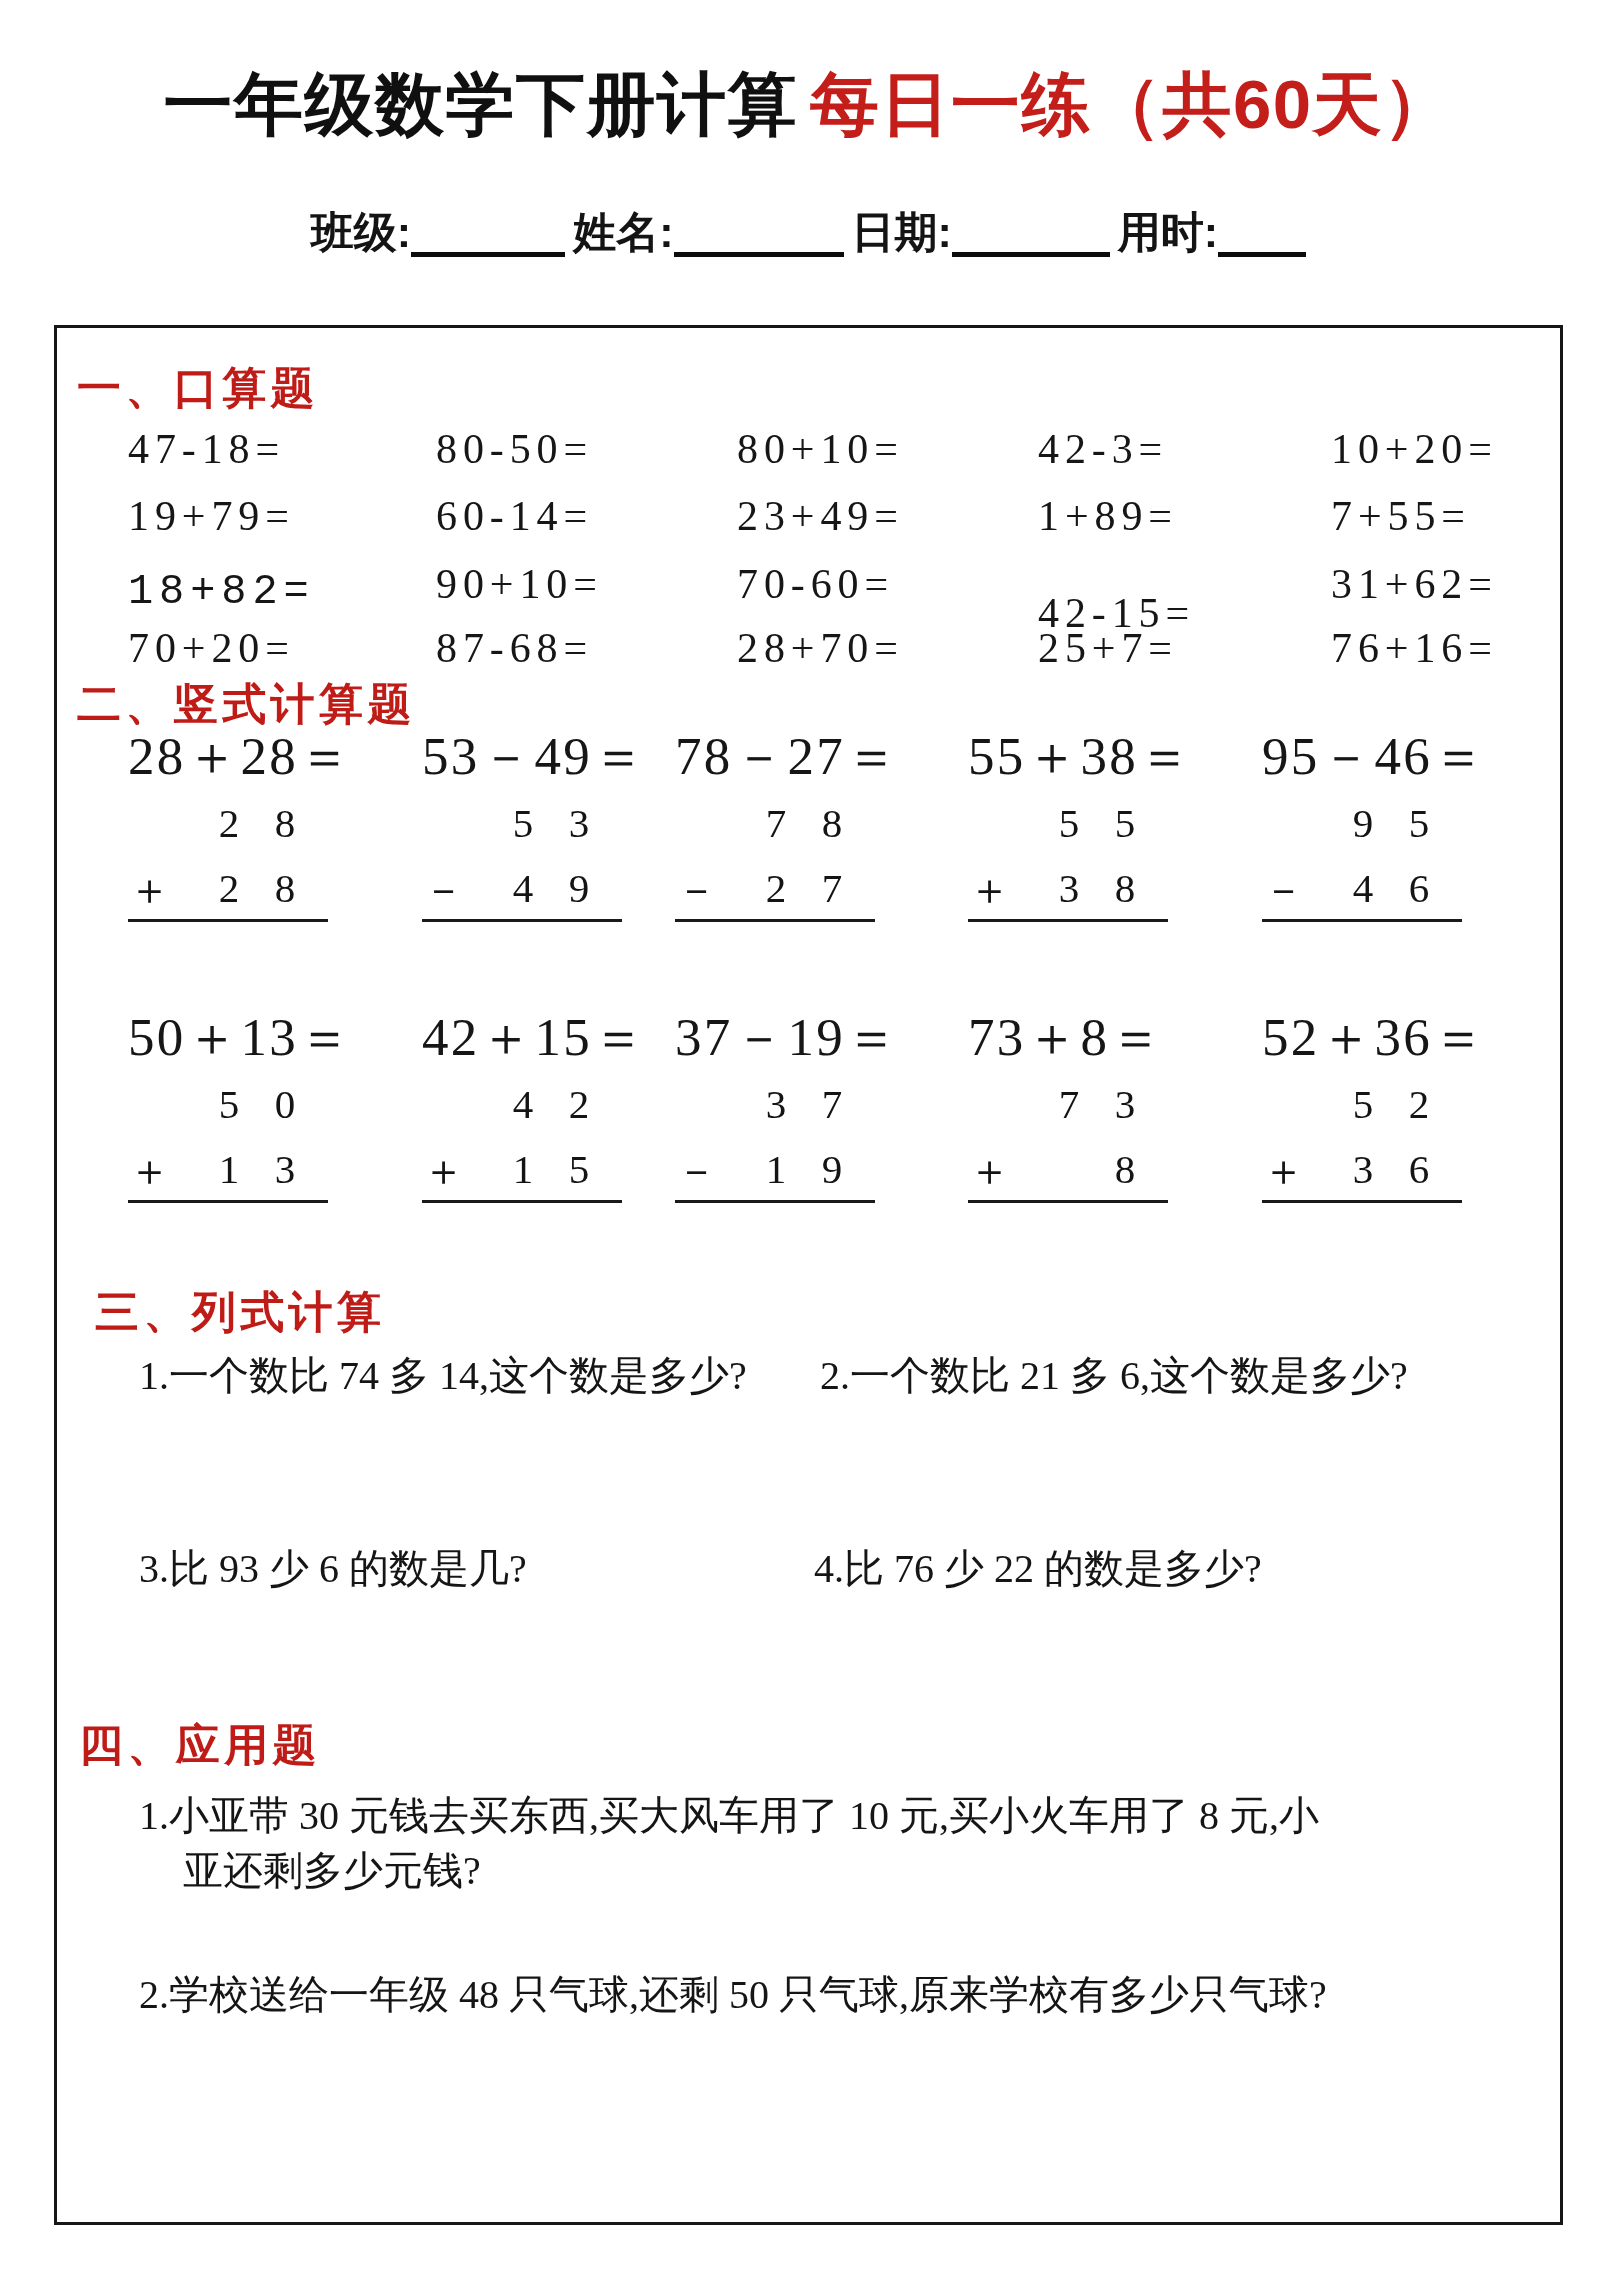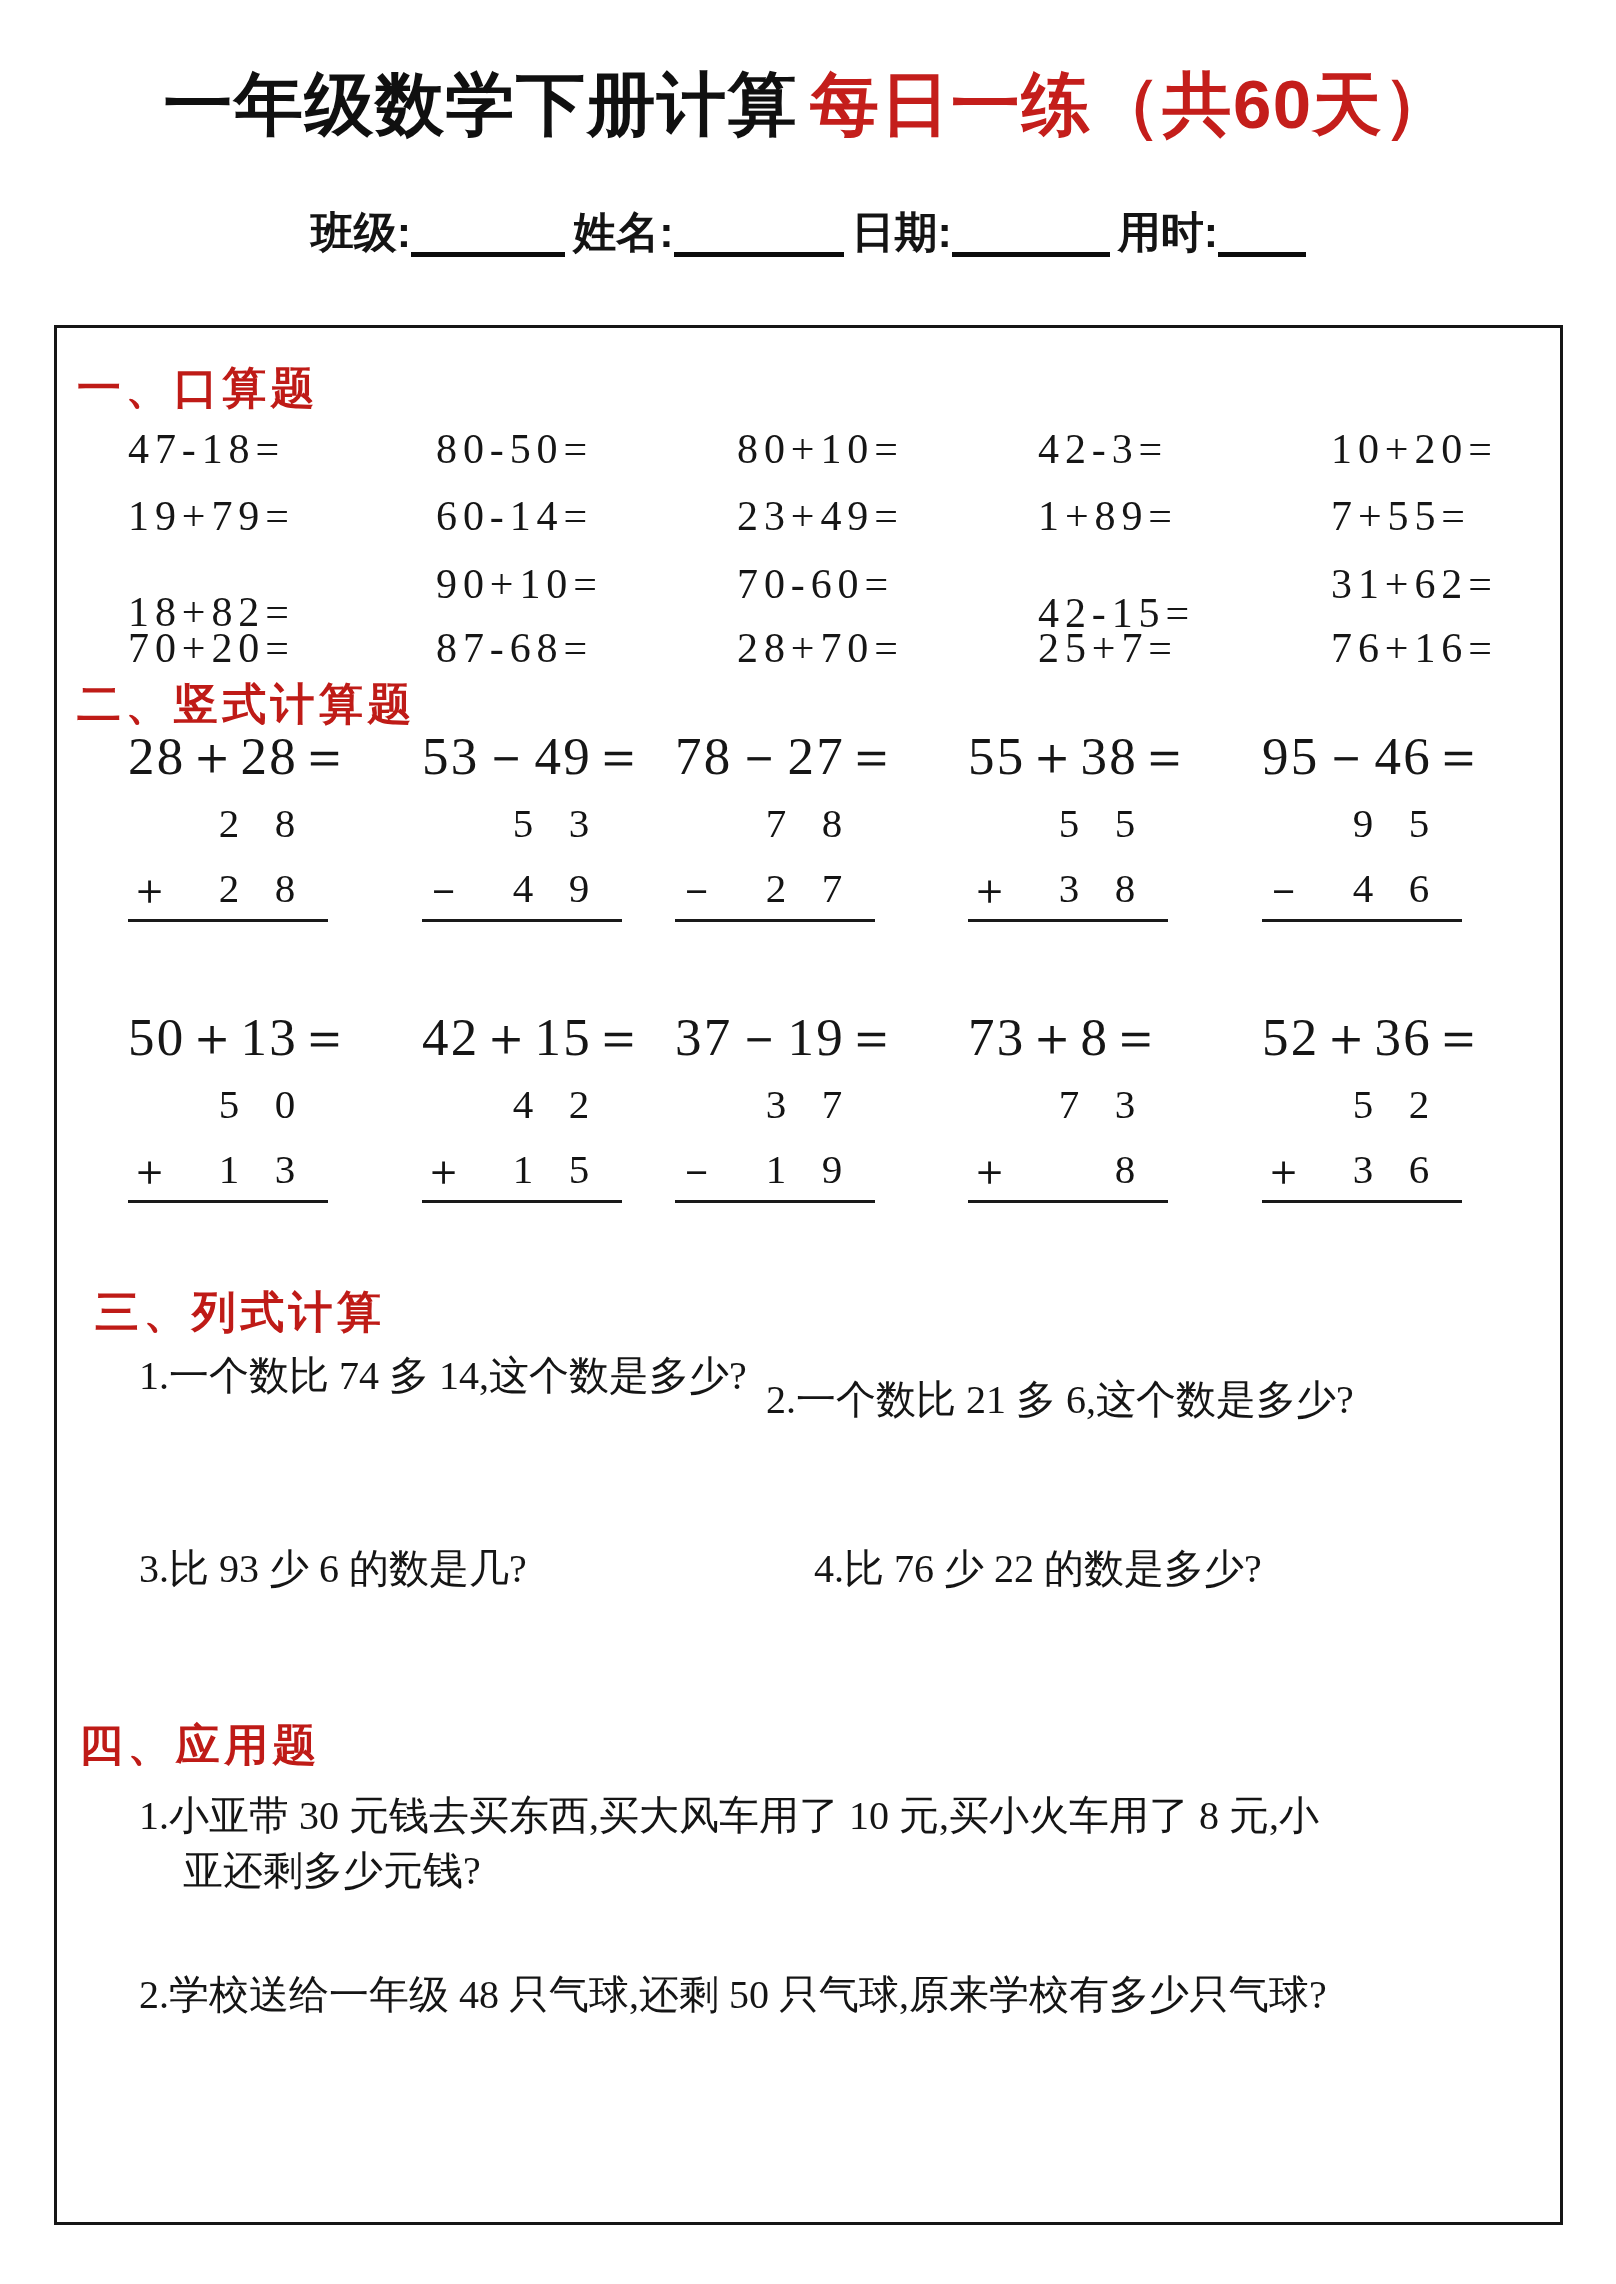--- a/index.html
+++ b/index.html
@@ -108,21 +108,21 @@
       <div class="oral-cell" style="left: 128px; top: 428px;">47-18=</div>
       <div class="oral-cell" style="left: 436px; top: 428px;">80-50=</div>
       <div class="oral-cell" style="left: 737px; top: 428px;">80+10=</div>
       <div class="oral-cell" style="left: 1038px; top: 428px;">42-3=</div>
       <div class="oral-cell" style="left: 1331px; top: 428px;">10+20=</div>
       <div class="oral-cell" style="left: 128px; top: 495px;">19+79=</div>
       <div class="oral-cell" style="left: 436px; top: 495px;">60-14=</div>
       <div class="oral-cell" style="left: 737px; top: 495px;">23+49=</div>
       <div class="oral-cell" style="left: 1038px; top: 495px;">1+89=</div>
       <div class="oral-cell" style="left: 1331px; top: 495px;">7+55=</div>
-      <div class="oral-cell" style="left: 128px; top: 591px;">18+82=</div>
+      <div class="oral-cell" style="left: 128px; top: 571px; font-family: Liberation Mono, monospace;">18+82=</div>
       <div class="oral-cell" style="left: 436px; top: 563px;">90+10=</div>
       <div class="oral-cell" style="left: 737px; top: 563px;">70-60=</div>
       <div class="oral-cell" style="left: 1038px; top: 592px;">42-15=</div>
       <div class="oral-cell" style="left: 1331px; top: 563px;">31+62=</div>
       <div class="oral-cell" style="left: 128px; top: 627px;">70+20=</div>
       <div class="oral-cell" style="left: 436px; top: 627px;">87-68=</div>
       <div class="oral-cell" style="left: 737px; top: 627px;">28+70=</div>
       <div class="oral-cell" style="left: 1038px; top: 627px;">25+7=</div>
       <div class="oral-cell" style="left: 1331px; top: 627px;">76+16=</div>
     </div>
@@ -257,21 +257,21 @@
           <div class="vd vd-tens">3</div>
           <div class="vd vd-ones">6</div>
         </div>
         <div class="vline"></div>
       </div>
     </div>
 
   <div class="sec-heading h-eq">三、列式计算</div>
   <div id="equations-area">
       <div class="eq-item" style="left: 139px; top: 1355px;">1.一个数比 74 多 14,这个数是多少?</div>
-      <div class="eq-item" style="left: 766px; top: 1355px; margin-top: 24px;">2.一个数比 21 多 6,这个数是多少?</div>
+      <div class="eq-item" style="left: 820px; top: 1355px;">2.一个数比 21 多 6,这个数是多少?</div>
       <div class="eq-item" style="left: 139px; top: 1548px;">3.比 93 少 6 的数是几?</div>
       <div class="eq-item" style="left: 814px; top: 1548px;">4.比 76 少 22 的数是多少?</div>
     </div>
 
   <div class="sec-heading h-word">四、应用题</div>
   <div id="word-area">
       <div class="word-line" style="left: 139px; top: 1795px;">1.小亚带 30 元钱去买东西,买大风车用了 10 元,买小火车用了 8 元,小</div>
       <div class="word-line" style="left: 183px; top: 1850px;">亚还剩多少元钱?</div>
       <div class="word-line" style="left: 139px; top: 1974px;">2.学校送给一年级 48 只气球,还剩 50 只气球,原来学校有多少只气球?</div>
     </div>

